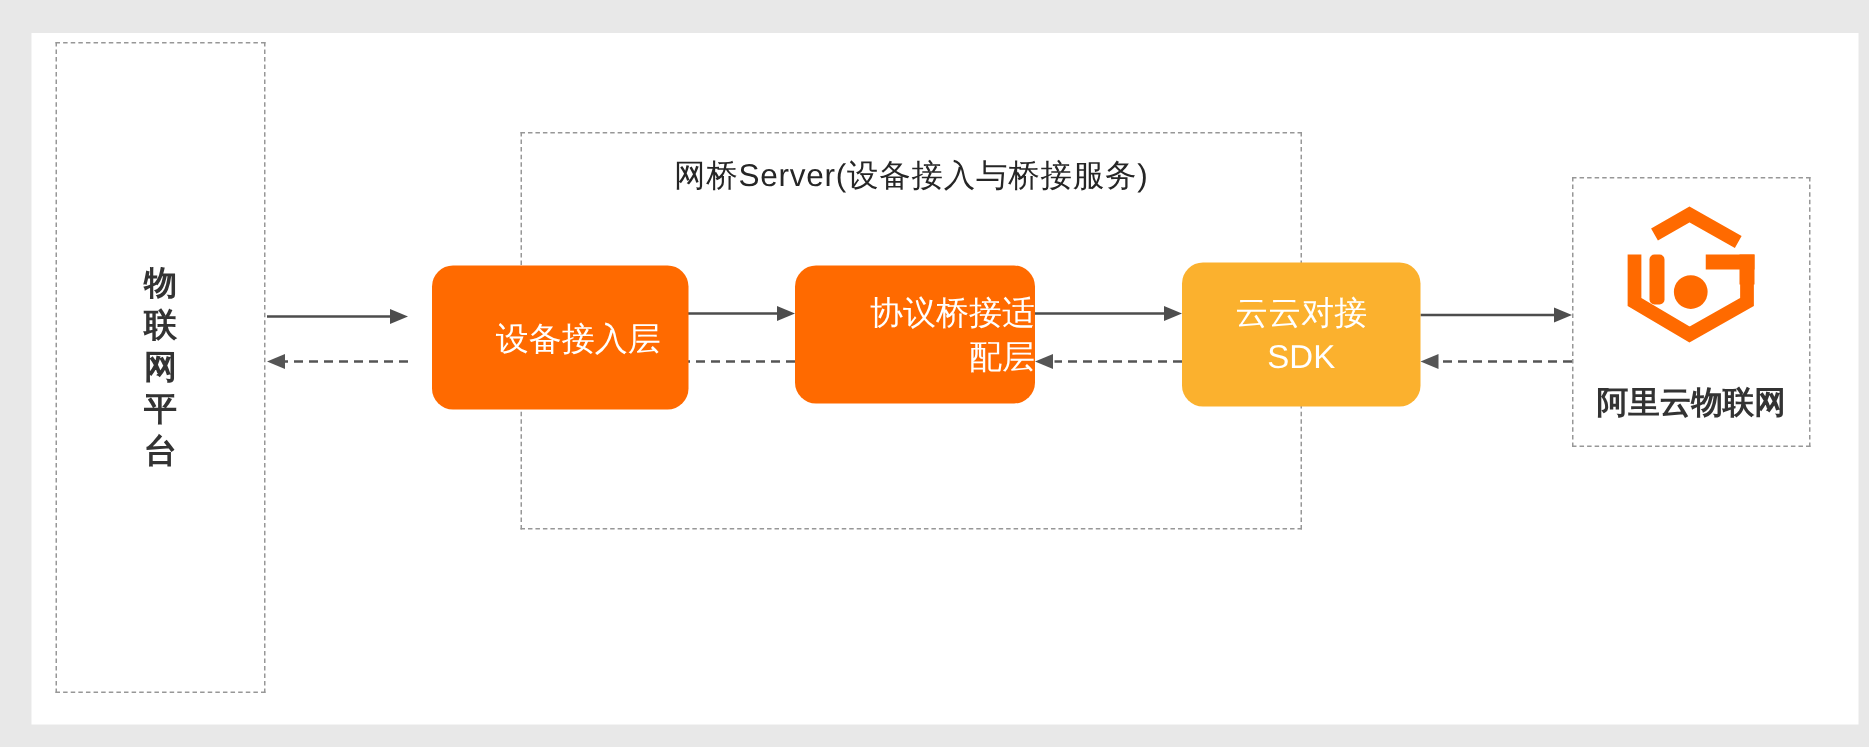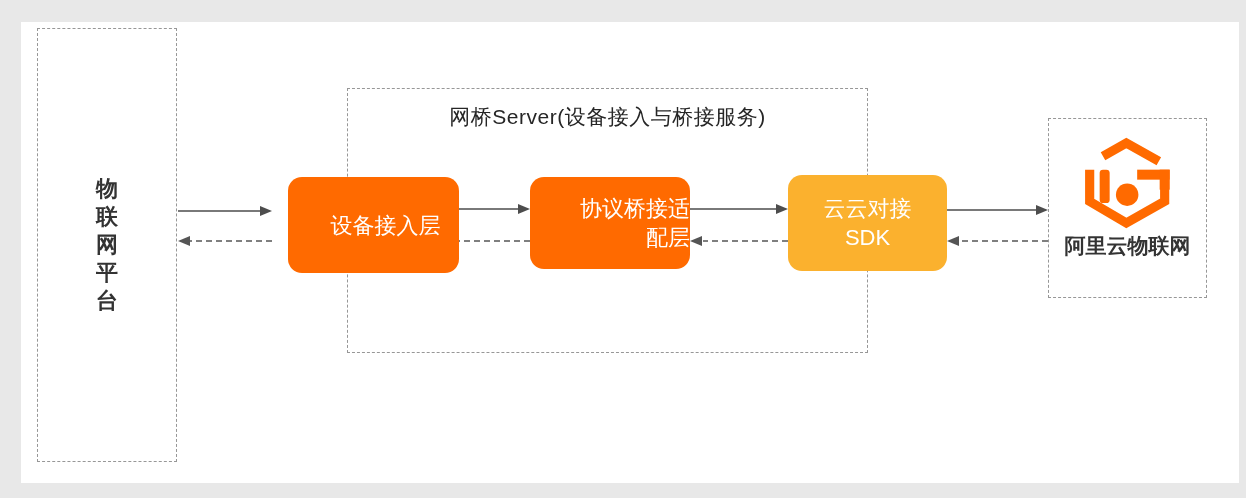--- a/index.html
+++ b/index.html
@@ -74,21 +74,21 @@
   .aliyun-box {
     left: 1048px; top: 118px;
     width: 159px; height: 180px;
     display: flex;
     flex-direction: column;
     align-items: center;
     padding-top: 14px;
   }
   .aliyun-logo { width: 100px; height: 100px; }
   .aliyun-label {
-    margin-top: 1px;
+    margin-top: 24px;
     font-size: 21px;
     font-weight: 600;
     color: #333333;
     line-height: 24px;
     text-align: center;
   }
   .arrows-layer {
     position: absolute;
     left: 0; top: 0;
     width: 1246px; height: 498px;

